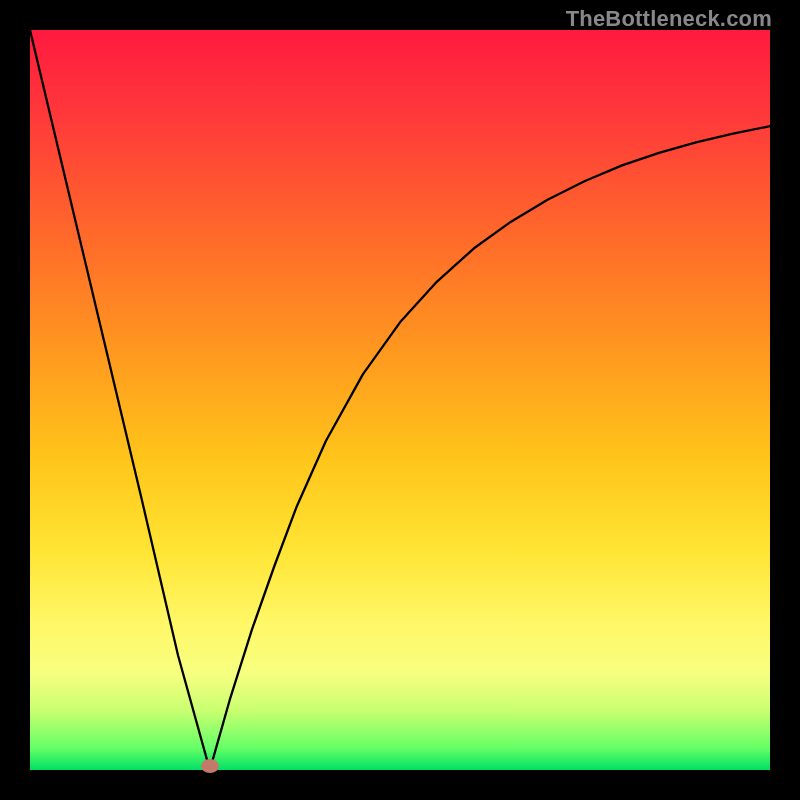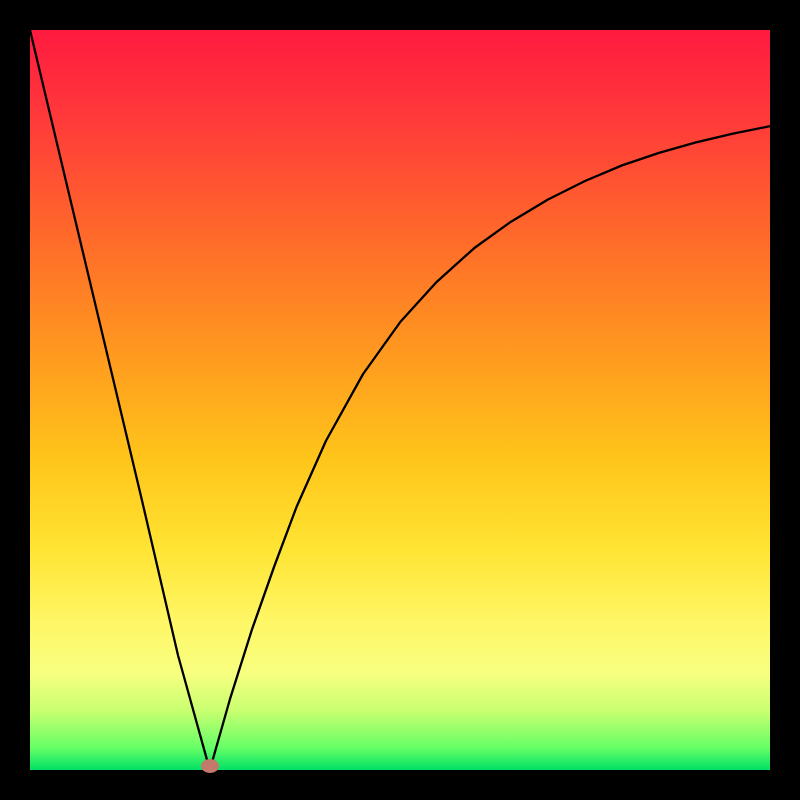--- a/index.html
+++ b/index.html
@@ -69,19 +69,20 @@
     stroke: #000;
     stroke-width: 2.3;
     stroke-linejoin: round;
     stroke-linecap: round;
   }
 </style>
 </head>
 <body>
 
 <div class="frame">
+  <div class="watermark">TheBottleneck.com</div>
   <div class="plot">
     <svg class="curve" viewBox="0 0 740 740">
       <path d="M 0.00 0.00 L 37.00 155.40 L 74.00 310.80 L 111.00 466.20 L 148.00 625.30 L 179.82 740.00 L 179.82 740.00 L 199.80 669.70 L 222.00 599.40 L 244.20 536.50 L 266.40 477.30 L 296.00 410.70 L 333.00 344.10 L 370.00 292.30 L 407.00 251.60 L 444.00 218.30 L 481.00 191.66 L 518.00 169.46 L 555.00 150.96 L 592.00 135.42 L 629.00 122.84 L 666.00 112.48 L 703.00 103.60 L 740.00 96.20 " id="curve-path"></path>
     </svg>
     <div class="marker" id="marker" style="left: 179.82px; top: 736.3px;"></div>
   </div>
 </div>
 
 </body></html>

